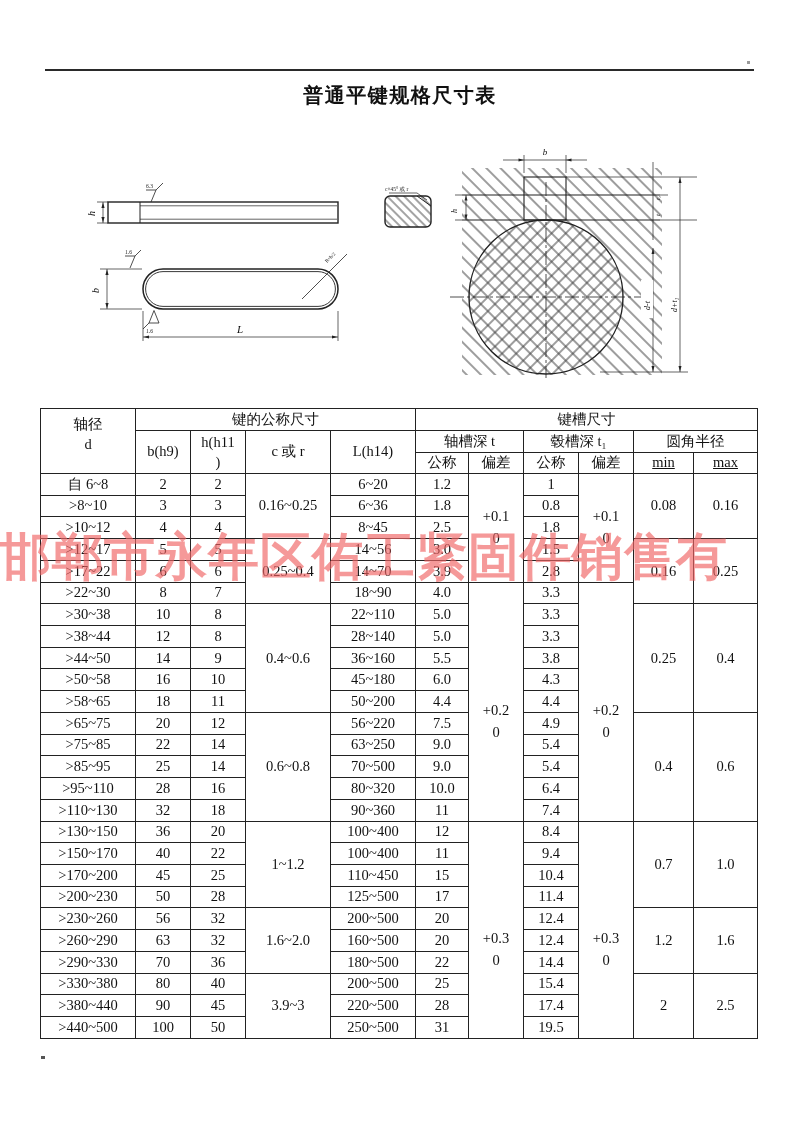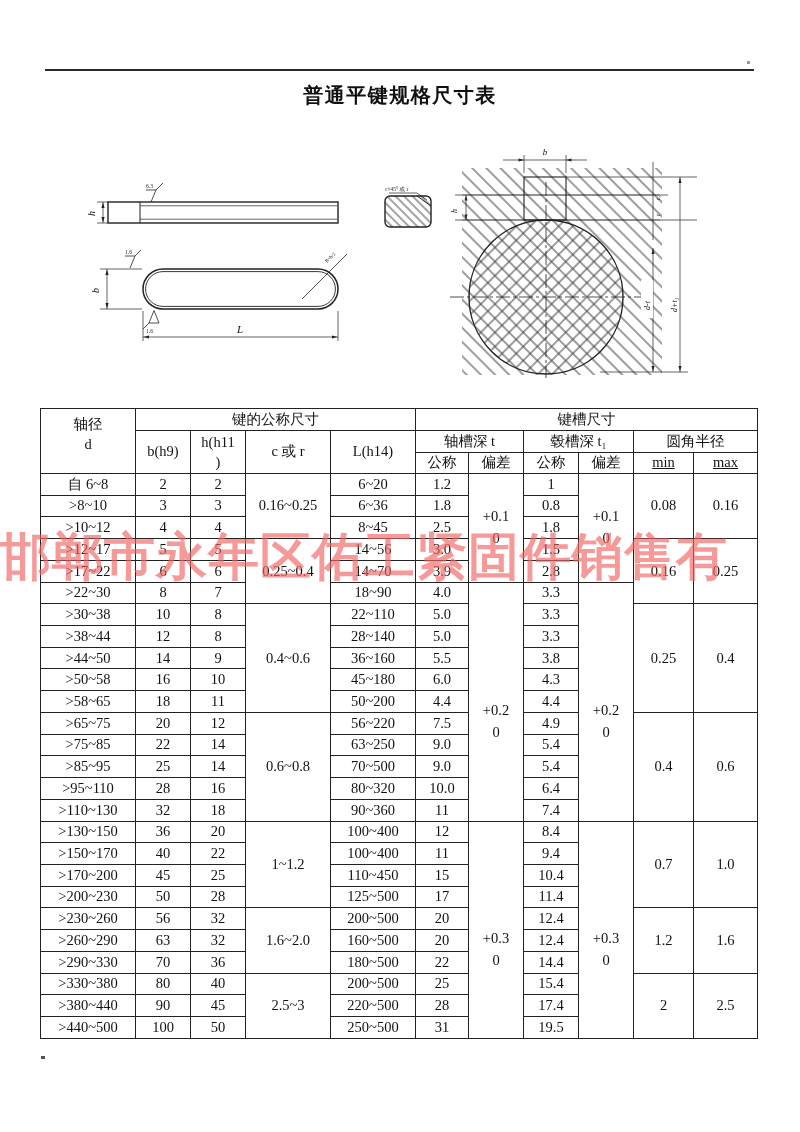--- a/index.html
+++ b/index.html
@@ -411,21 +411,21 @@
       <td>70</td>
       <td>36</td>
       <td>180~500</td>
       <td>22</td>
       <td>14.4</td>
     </tr>
     <tr class="dr">
       <td>&gt;330~380</td>
       <td>80</td>
       <td>40</td>
-      <td rowspan="3">2.5~3</td>
+      <td rowspan="3">3.9~3</td>
       <td>200~500</td>
       <td>25</td>
       <td>15.4</td>
       <td rowspan="3">2</td>
       <td rowspan="3">2.5</td>
     </tr>
     <tr class="dr">
       <td>&gt;380~440</td>
       <td>90</td>
       <td>45</td>

